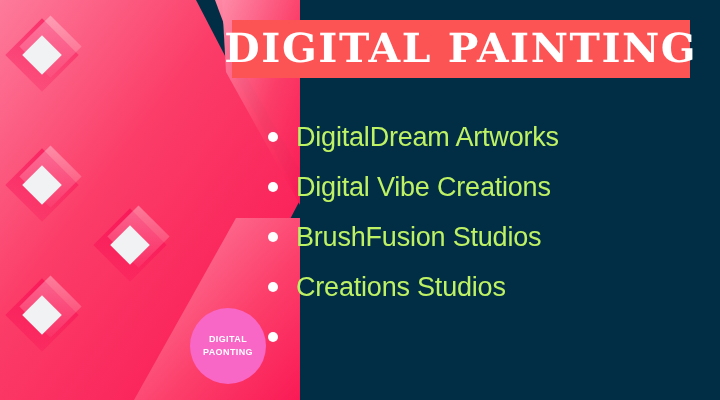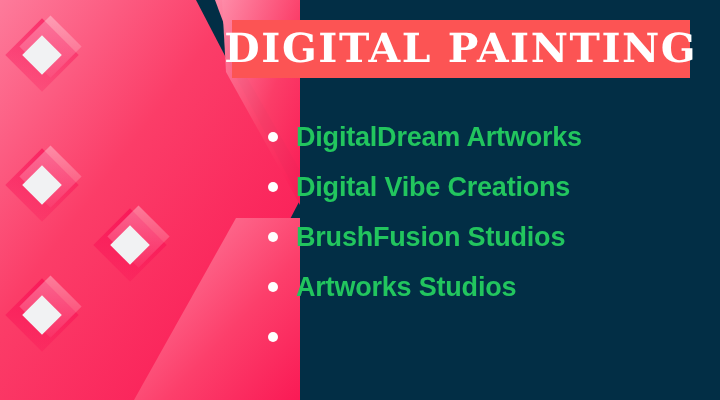--- a/index.html
+++ b/index.html
@@ -67,23 +67,23 @@
   }
   .bullet-dot {
     flex: 0 0 auto;
     width: 10px;
     height: 10px;
     border-radius: 50%;
     background: #ffffff;
     margin-right: 18px;
   }
   .brand-label {
-    color: #22c55e;
+    color: #bef264;
     font-size: 27px;
-    font-weight: bold;
+    font-weight: normal;
     letter-spacing: -0.2px;
     white-space: nowrap;
   }
 
   
   #badge {
     position: absolute;
     left: 190px;
     top: 308px;
     width: 76px;
@@ -180,21 +180,25 @@
     <li class="brand-item">
       <span class="bullet-dot"></span>
       <span class="brand-label">Digital Vibe Creations</span>
     </li>
     <li class="brand-item">
       <span class="bullet-dot"></span>
       <span class="brand-label">BrushFusion Studios</span>
     </li>
     <li class="brand-item">
       <span class="bullet-dot"></span>
-      <span class="brand-label">Artworks Studios</span>
+      <span class="brand-label">Creations Studios</span>
     </li>
     <li class="brand-item">
       <span class="bullet-dot"></span>
     </li>
   </ul>
 
+  <div id="badge">
+    <span class="badge-line">DIGITAL</span>
+    <span class="badge-line">PAONTING</span>
+  </div>
 
 </div>
 
 </body></html>

